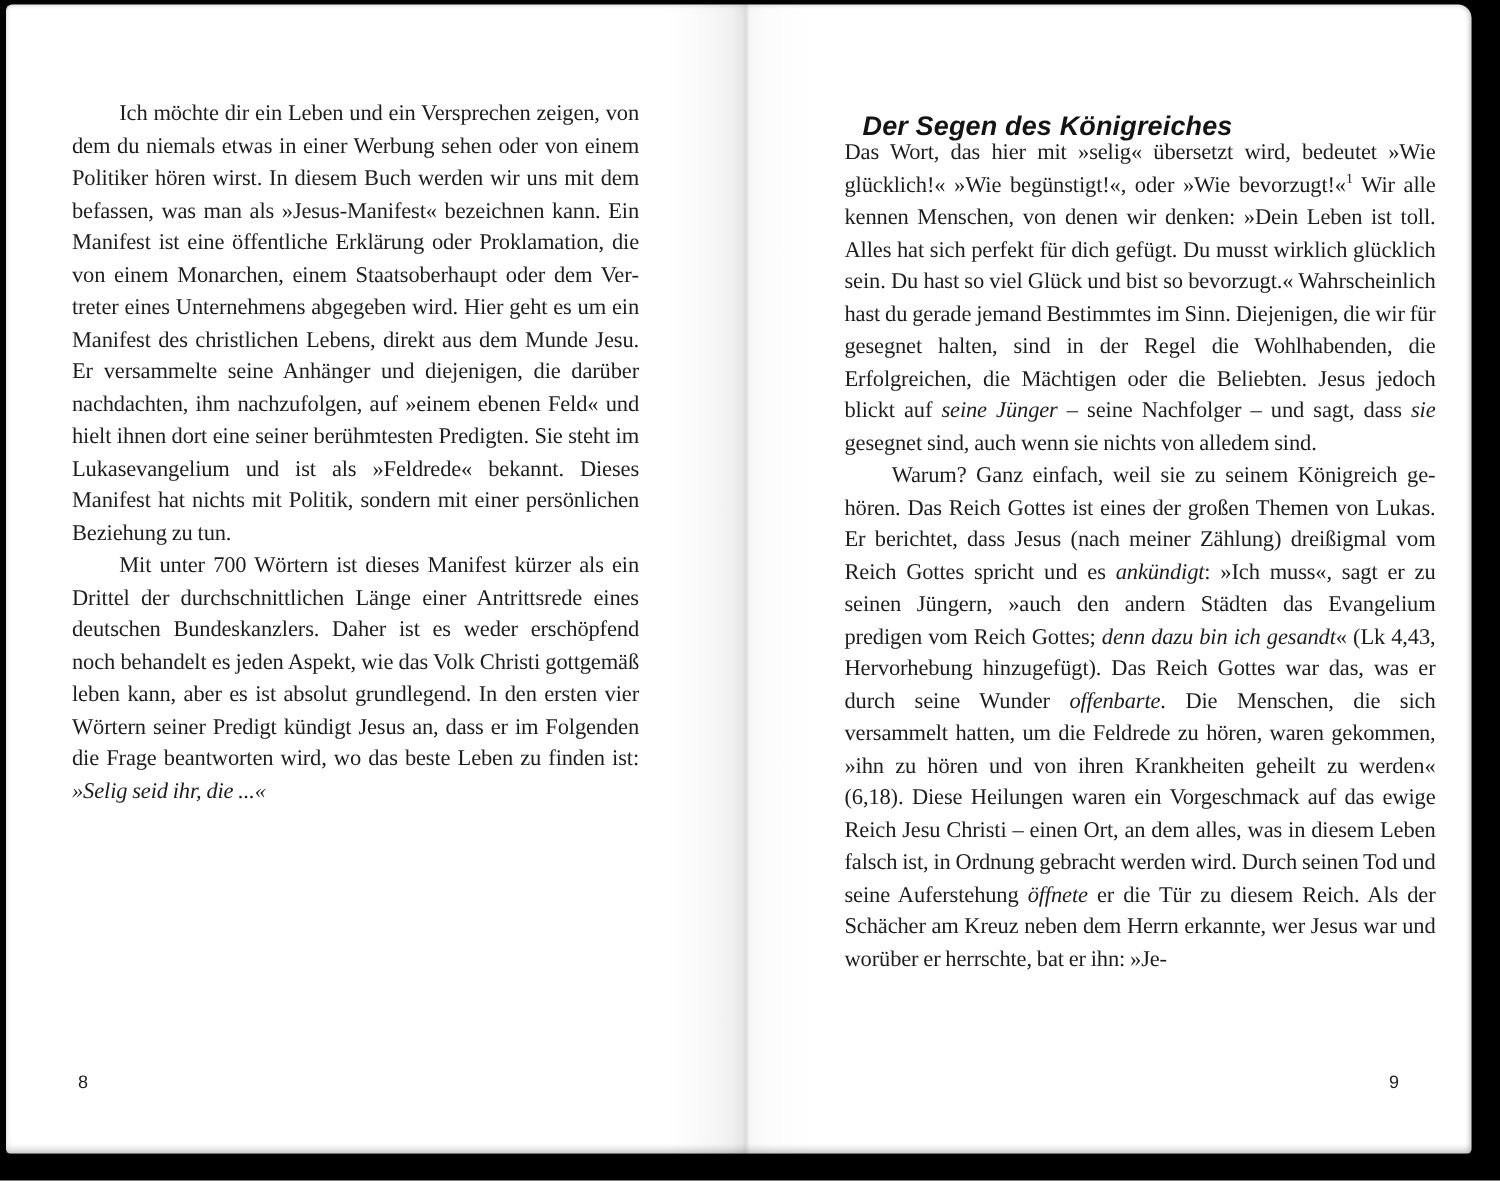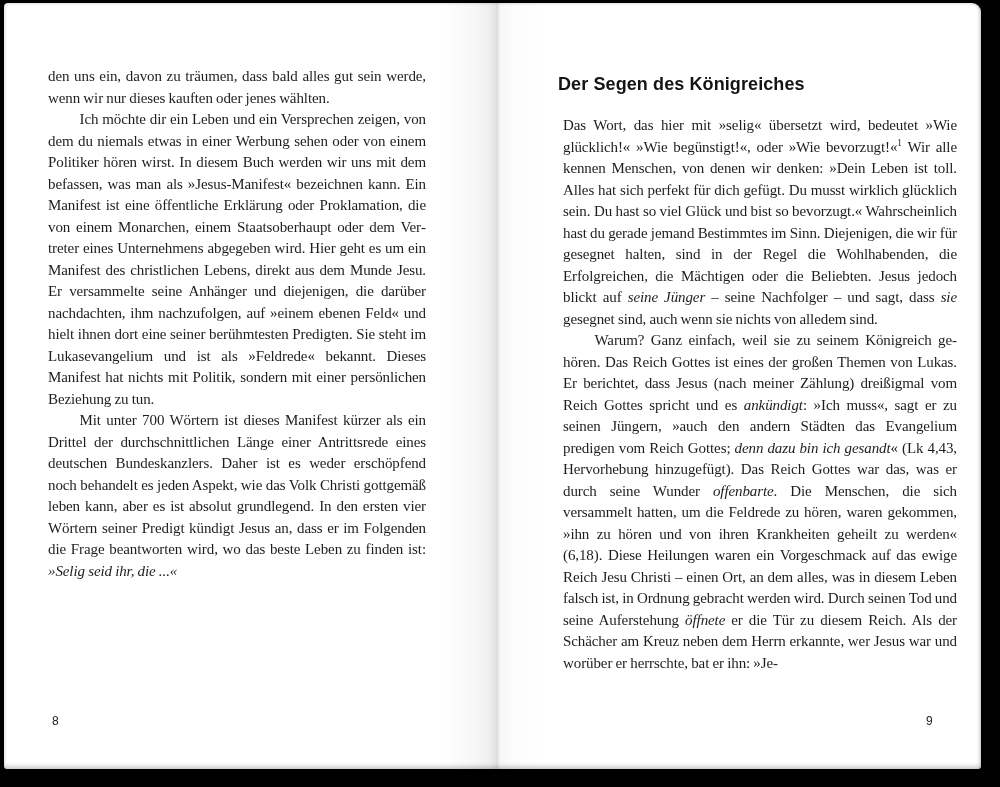--- a/index.html
+++ b/index.html
@@ -56,32 +56,33 @@
   .text-block {
     position: absolute;
     font-size: 15px;
     line-height: 21.5px;
     letter-spacing: -0.1px;
     word-spacing: -0.4px;
     text-align: justify;
     color: #1d1d1d;
   }
   #left-text  { left: 44px; top: 63px;  width: 378px; }
-  #right-text { left: 70px; top: 112px; width: 394px; }
+  #right-text { left: 70px; top: 89px; width: 394px; }
   .chapter-heading {
     position: absolute;
-    left: 65px;
+    left: 82px;
     top: 70px;
     margin: 0;
     font-family: "Liberation Sans", "DejaVu Sans", sans-serif;
     font-weight: 700;
     font-size: 18px;
     line-height: 22px;
     letter-spacing: 0.1px;
     color: #141414;
+    font-style: italic;
   }
   .para {
     margin: 0;
     -webkit-hyphens: manual;
     hyphens: manual;
   }
   .para.indent { text-indent: 2.1em; }
   .para i { font-style: italic; }
   .para sup {
     font-size: 0.62em;
@@ -100,21 +101,20 @@
   .pn-right { left: 433px; top: 711px; }
 </style>
 </head>
 <body>
 
 <div class="stage">
   <div class="book">
 
     <div class="page page-left">
       <div class="text-block" id="left-text">
-          <p class="para"><span>den uns ein, davon zu träumen, dass bald alles gut sein werde, wenn wir nur dieses kauften oder jenes wählten.</span></p>
           <p class="para indent"><span>Ich möchte dir ein Leben und ein Versprechen zeigen, von dem du niemals etwas in einer Werbung sehen oder von einem Politiker hören wirst. In diesem Buch werden wir uns mit dem befassen, was man als »Jesus-Manifest« bezeichnen kann. Ein Manifest ist eine öffentliche Erklärung oder Proklamation, die von einem Monarchen, einem Staatsoberhaupt oder dem Ver­treter eines Unternehmens abgegeben wird. Hier geht es um ein Manifest des christlichen Lebens, direkt aus dem Munde Jesu. Er versammelte seine Anhänger und diejenigen, die dar­über nachdachten, ihm nachzufolgen, auf »einem ebenen Feld« und hielt ihnen dort eine seiner berühmtesten Predigten. Sie steht im Lukasevangelium und ist als »Feldrede« bekannt. Die­ses Manifest hat nichts mit Politik, sondern mit einer persön­lichen Beziehung zu tun.</span></p>
           <p class="para indent"><span>Mit unter 700 Wörtern ist dieses Manifest kürzer als ein Drittel der durchschnittlichen Länge einer Antrittsrede eines deutschen Bundeskanzlers. Daher ist es weder erschöpfend noch behandelt es jeden Aspekt, wie das Volk Christi gottge­mäß leben kann, aber es ist absolut grundlegend. In den ers­ten vier Wörtern seiner Predigt kündigt Jesus an, dass er im Folgenden die Frage beantworten wird, wo das beste Leben zu finden ist: </span><i>»Selig seid ihr, die ...«</i></p>
         </div>
       <div class="page-number pn-left">8</div>
     </div>
 
     <div class="page page-right">
       <h1 class="chapter-heading">Der Segen des Königreiches</h1>
       <div class="text-block" id="right-text">
           <p class="para"><span>Das Wort, das hier mit »selig« übersetzt wird, bedeutet »Wie glücklich!« »Wie begünstigt!«, oder »Wie bevorzugt!«</span><sup>1</sup><span> Wir alle kennen Menschen, von denen wir denken: »Dein Leben ist toll. Alles hat sich perfekt für dich gefügt. Du musst wirklich glücklich sein. Du hast so viel Glück und bist so bevorzugt.« Wahrscheinlich hast du gerade jemand Bestimmtes im Sinn. Diejenigen, die wir für gesegnet halten, sind in der Regel die Wohlhabenden, die Erfolgreichen, die Mächtigen oder die Be­liebten. Jesus jedoch blickt auf </span><i>seine Jünger</i><span> – seine Nachfol­ger – und sagt, dass </span><i>sie</i><span> gesegnet sind, auch wenn sie nichts von alledem sind.</span></p>

